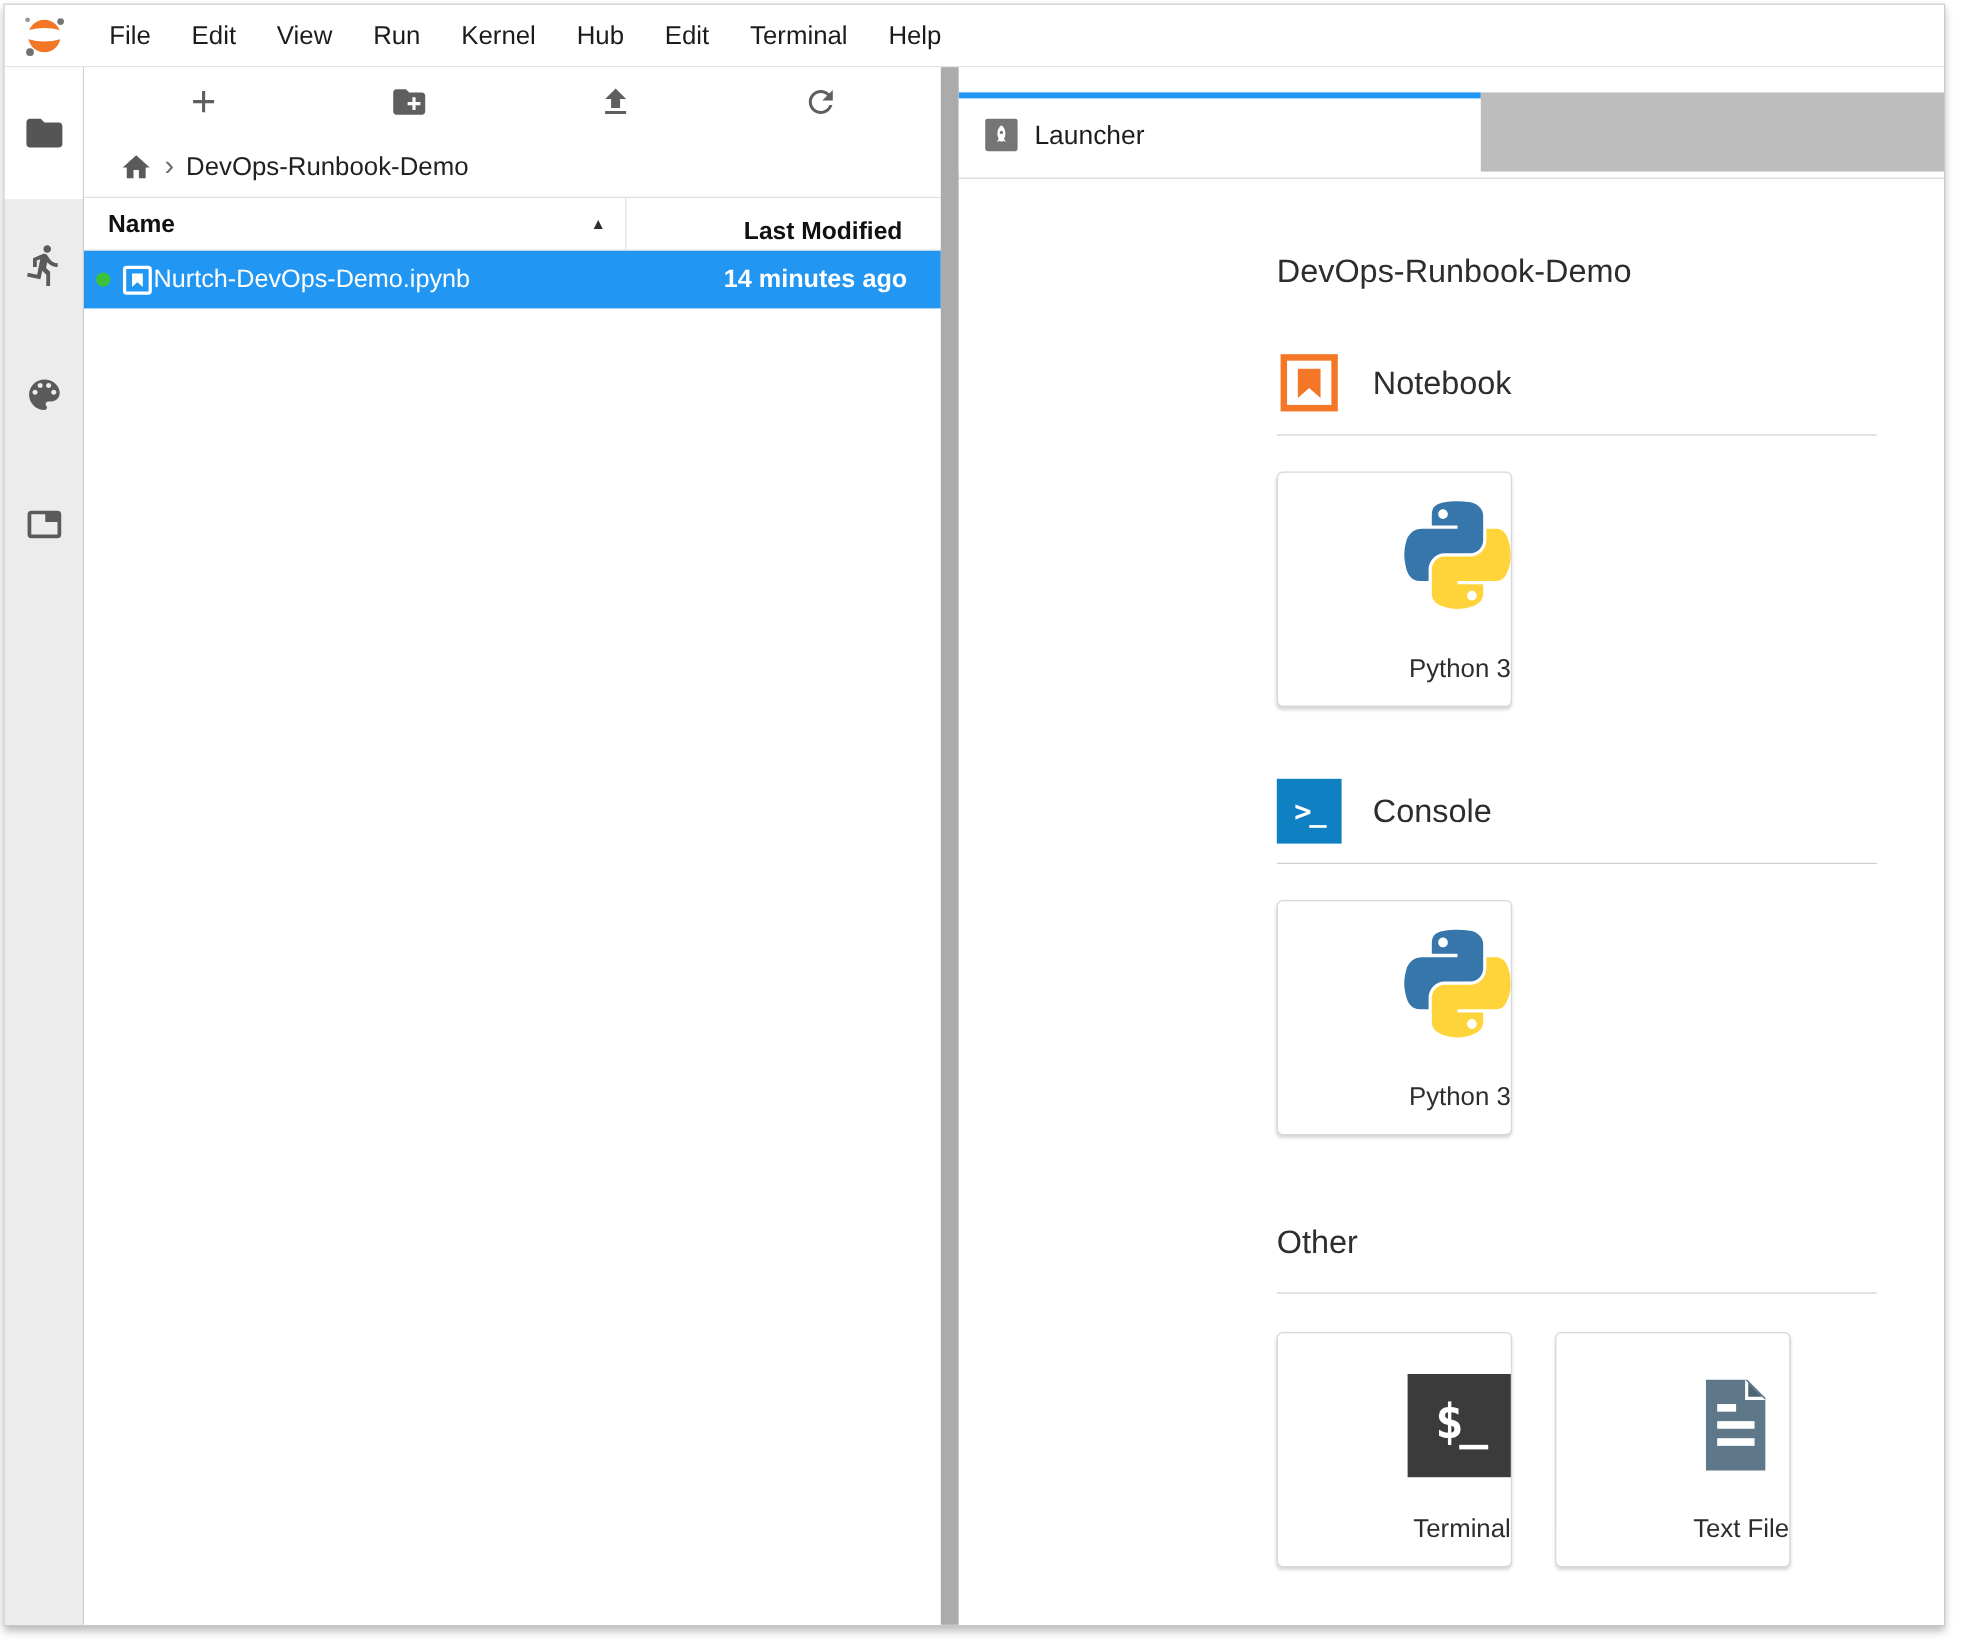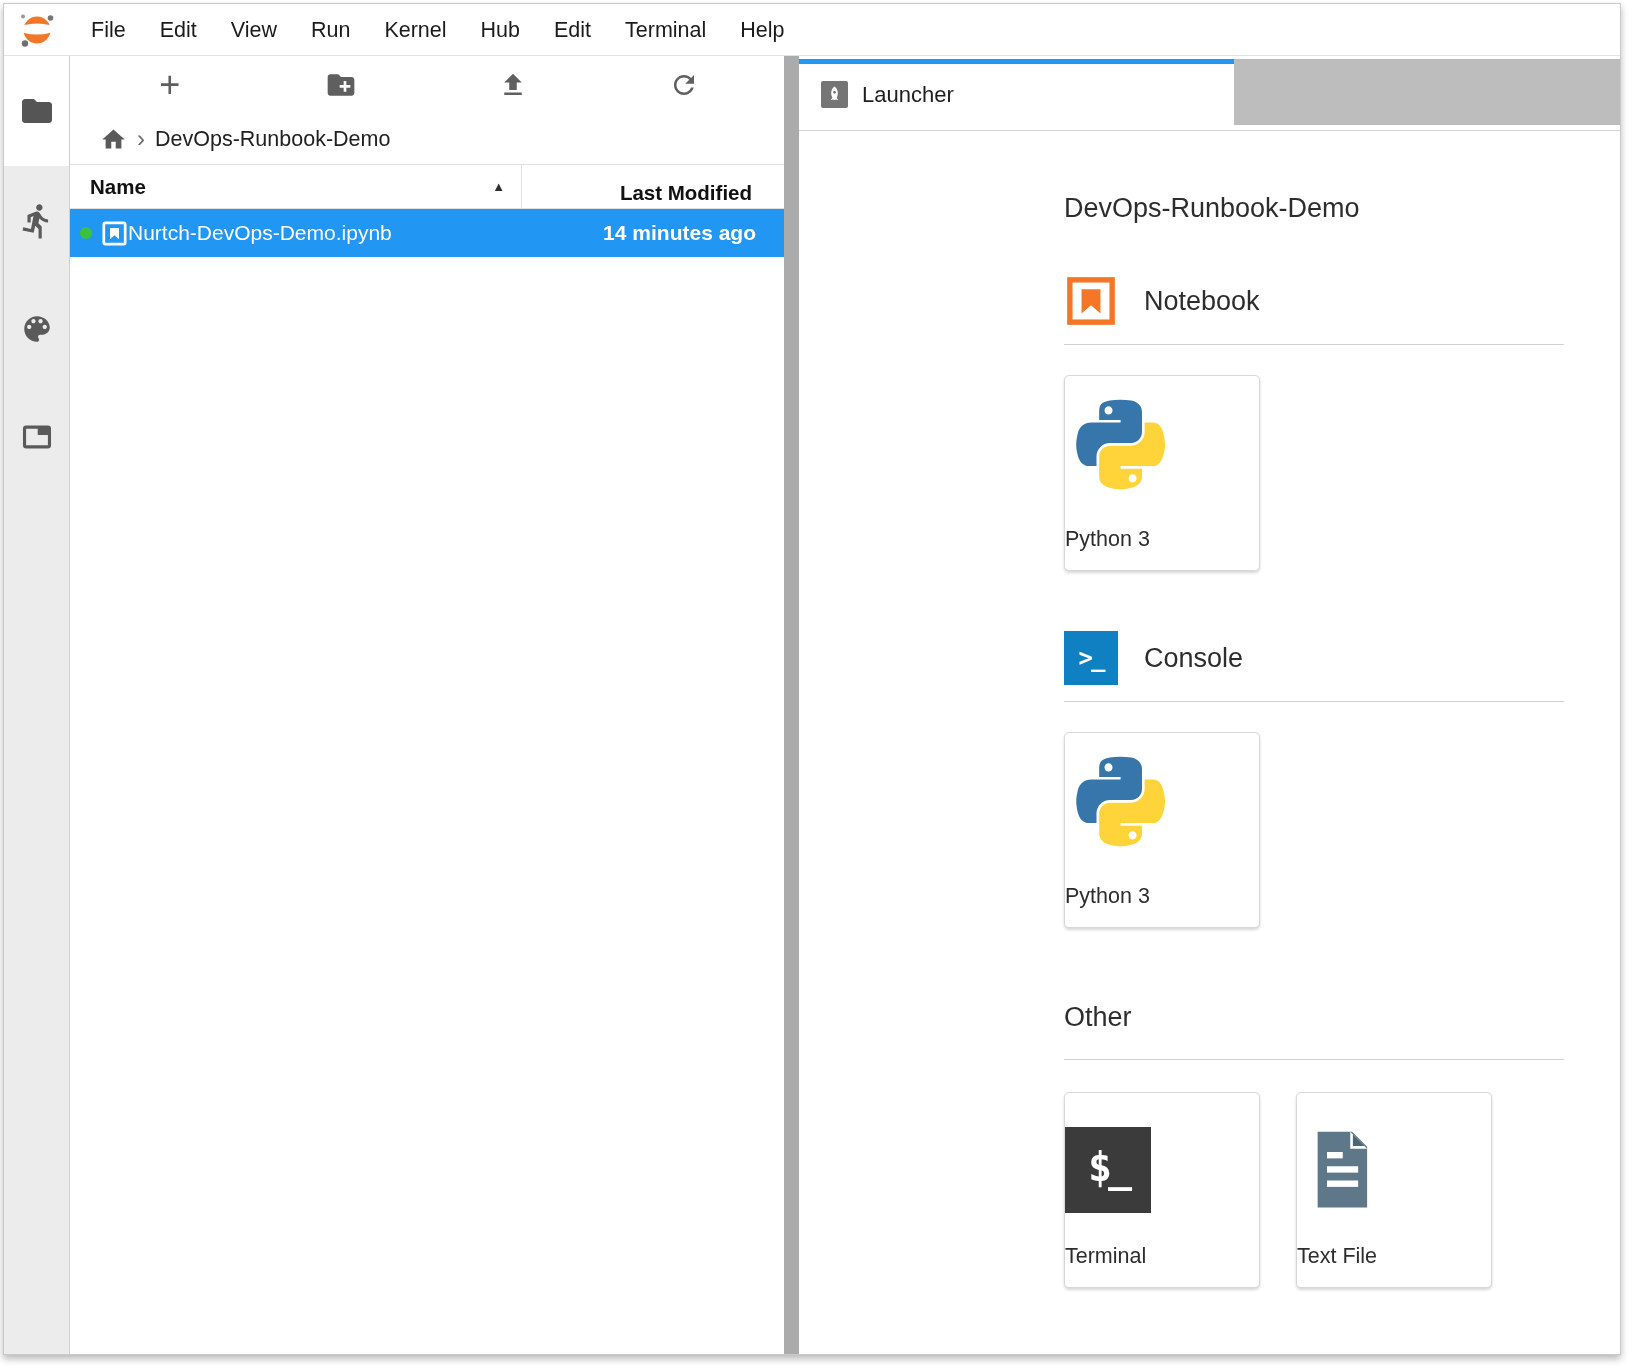--- a/index.html
+++ b/index.html
@@ -36,40 +36,40 @@
   .fb-row{height:48px;flex:0 0 48px;display:flex;align-items:center;background:#2196f3;color:#fff;}
   .row-left{flex:1;display:flex;align-items:center;min-width:0;}
   .run-dot{width:12px;height:12px;border-radius:50%;background:#3cc13c;margin-left:10px;flex:0 0 auto;}
   .row-nbicon{margin-left:9px;flex:0 0 auto;display:flex;}
   .row-name{font-size:21px;font-weight:500;white-space:nowrap;}
   .row-modified{padding-right:28px;font-size:21px;font-weight:700;margin-left:19px;}
   
   .splitter{width:15px;flex:0 0 15px;background:#ababab;}
   
   .launcher{flex:1;background:#fff;display:flex;flex-direction:column;min-width:0;}
-  .tabbar{margin-top:3px;height:66px;flex:0 0 66px;display:flex;}
+  .tabbar{margin-top:21px;height:66px;flex:0 0 66px;display:flex;}
   .tab-active{width:435px;flex:0 0 435px;background:#fff;border-top:5px solid #2196f3;display:flex;align-items:center;padding-left:22px;}
   .tab-icon{width:27px;height:27px;background:#757575;border-radius:2px;display:flex;align-items:center;justify-content:center;flex:0 0 auto;}
   .tab-label{margin-left:14px;font-size:22px;color:#1d1d1d;}
   .tabbar-rest{flex:1;background:#bdbdbd;}
   .launcher-body{flex:1;border-top:1px solid #d4d4d4;margin-top:5px;overflow:hidden;}
   .launcher-content{margin-left:265px;width:500px;}
   .launcher-title{margin-top:62px;font-size:27px;color:#2d2d2d;font-weight:400;}
   .section-header{display:flex;align-items:center;margin-top:50px;}
   .section-header.mt2{margin-top:60px;}
   .section-icon{width:54px;height:54px;flex:0 0 auto;display:flex;align-items:center;justify-content:center;}
   .console-square{width:54px;height:54px;background:#0f81c3;display:flex;align-items:center;justify-content:center;
     color:#fff;font-family:"DejaVu Sans Mono",monospace;font-weight:bold;font-size:24px;letter-spacing:-2px;}
   .section-label{margin-left:26px;font-size:27px;color:#2d2d2d;}
   .other-heading{margin-top:74px;font-size:27px;color:#2d2d2d;font-weight:400;}
   .rule{border:none;border-top:1px solid #d0d0d0;margin:16px 0 0 0;width:100%;}
   .rule.after-other{margin-top:26px;}
   .cards{display:flex;gap:36px;margin-top:30px;}
   .card{width:196px;height:196px;background:#fff;border:1px solid #d8d8d8;border-radius:5px;
-    box-shadow:0 2px 3px rgba(0,0,0,.16);display:flex;flex-direction:column;align-items:flex-start;}
+    box-shadow:0 2px 3px rgba(0,0,0,.16);display:flex;flex-direction:column;align-items:flex-end;}
   .card .python-logo{margin-top:22px;}
   .card-label{margin-top:auto;margin-bottom:18px;font-size:21.5px;color:#2d2d2d;}
   .terminal-square{margin-top:34px;width:86px;height:86px;background:#3b3b3b;display:flex;align-items:center;justify-content:center;
     color:#fff;font-family:"DejaVu Sans Mono",monospace;font-weight:bold;font-size:40px;letter-spacing:-4px;padding-bottom:6px;}
   .textfile-icon{margin-top:32px;}
 </style>
 </head>
 <body>
 
 <div class="window">

